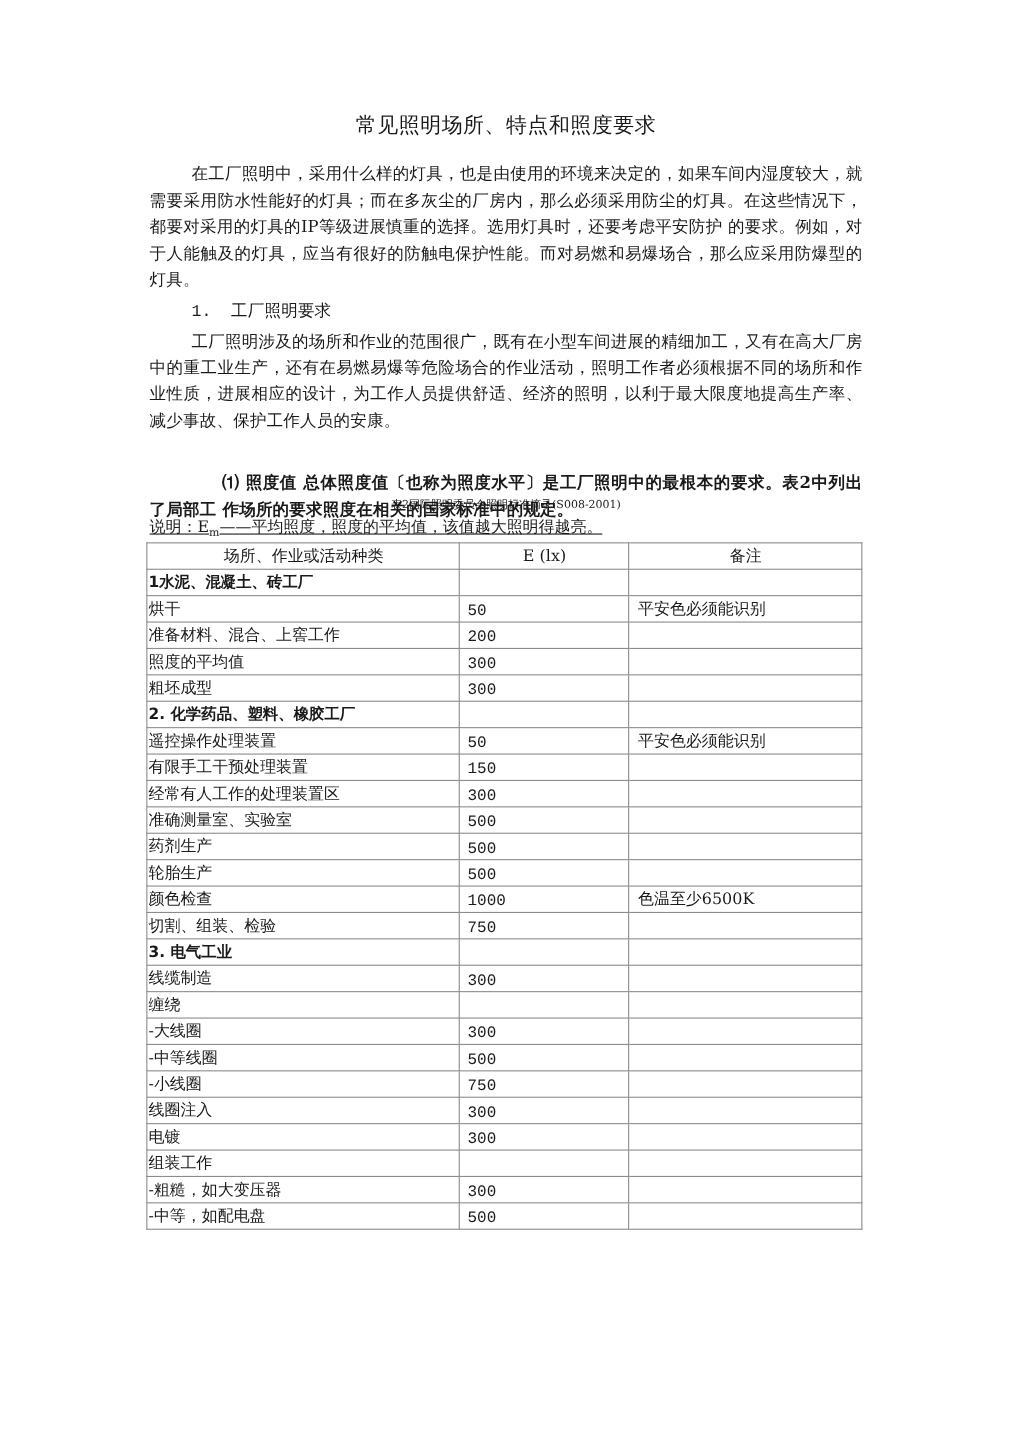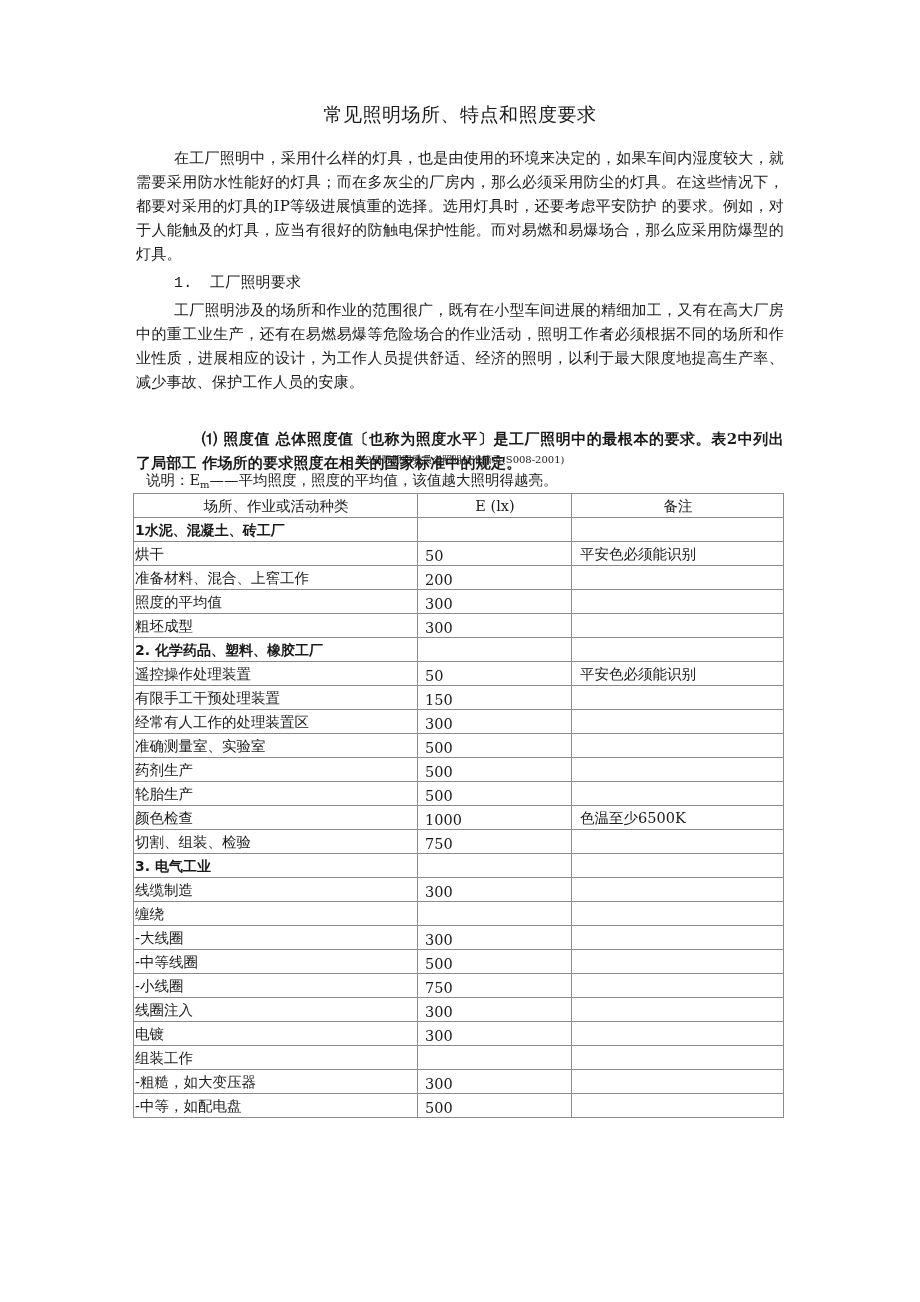--- a/index.html
+++ b/index.html
@@ -21,36 +21,36 @@
     .p1 { top: 146px; text-indent: 38px; }
     .h1 { top: 272px; left: 38px; width: 600px; font-family: Liberation Mono, monospace; }
     .h1 .num { display: inline-block; width: 36px; }
     .p2 { top: 298px; text-indent: 38px; }
     .p3 { top: 427px; text-indent: 66px; font-weight: bold; }
     .caption {
       position: absolute; left: 0; top: 449px; width: 648px;
       text-align: center; font-size: 10px; line-height: 22px;
     }
     .note {
-      position: absolute; left: 10px; top: 469px; width: 648px;
-      font-size: 14.5px; line-height: 22px;
+      position: absolute; left: 0; top: 469px; width: 648px;
+      font-size: 14.5px; line-height: 22px; text-decoration: underline;
     }
     .note sub { font-size: 10px; vertical-align: -3px; }
     table.std {
       position: absolute; left: -3px; top: 493px; width: 650px;
       border-collapse: collapse; table-layout: fixed;
       font-size: 14.5px;
     }
     table.std td, table.std th {
       border: 1px solid #8c8c8c; height: 23px; padding: 0 0 0 1px;
       vertical-align: bottom; white-space: nowrap; overflow: hidden;
       font-weight: normal; line-height: 18px;
     }
     table.std th { text-align: center; vertical-align: middle; }
-    table.std td.val { padding-left: 7px; }
+    table.std td.val { padding-left: 7px; font-family: Liberation Mono, monospace; }
     table.std td.rem { padding-left: 8px; vertical-align: middle; }
     table.std td.act { vertical-align: middle; }
     table.std tr.section td.act { font-weight: bold; font-family: "DejaVu Sans", "Liberation Sans", sans-serif; font-size: 14px; margin-top: 31px; }
     col.c1 { width: 284px; } col.c2 { width: 154px; } col.c3 { width: 212px; }
   </style>
 </head>
 <body>
 
 <div class="page">
   <div class="title">常见照明场所、特点和照度要求</div>

